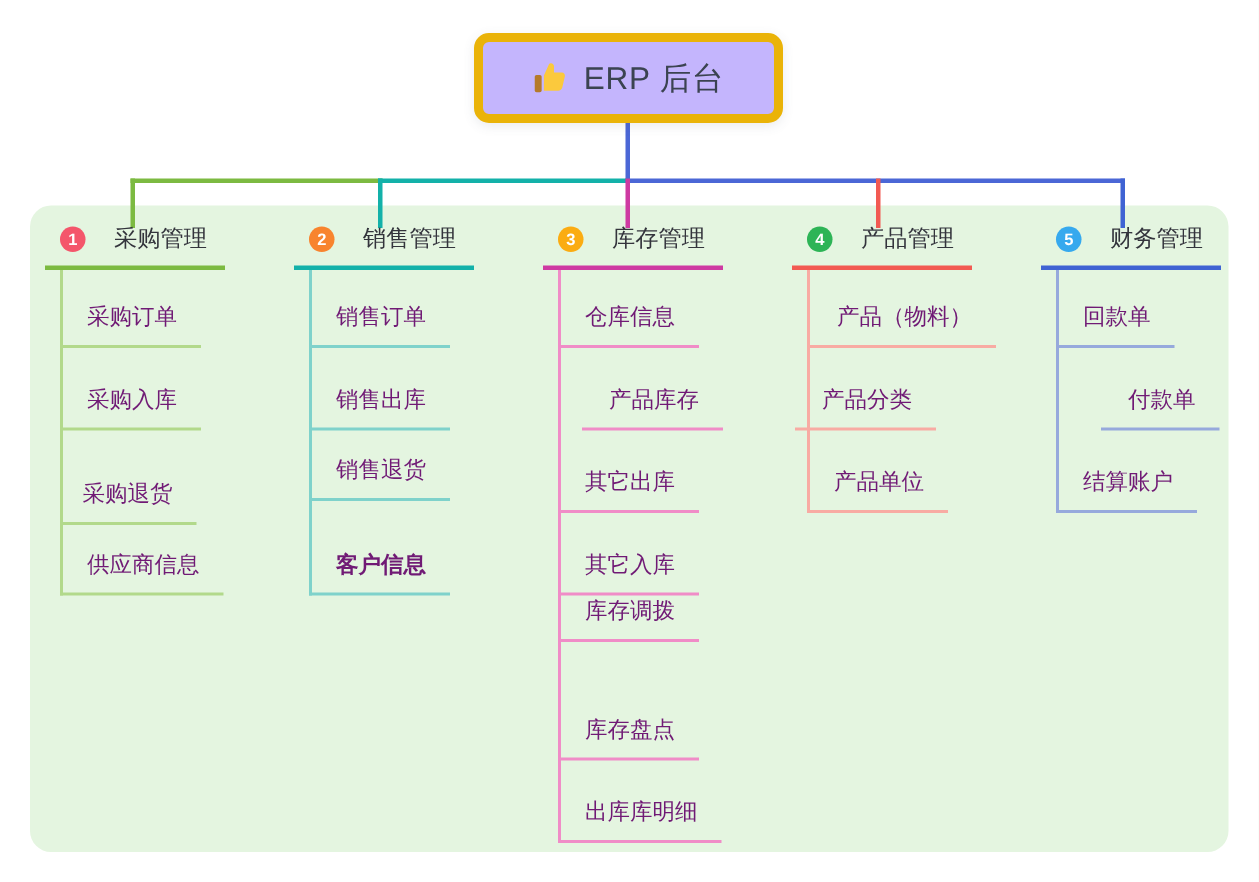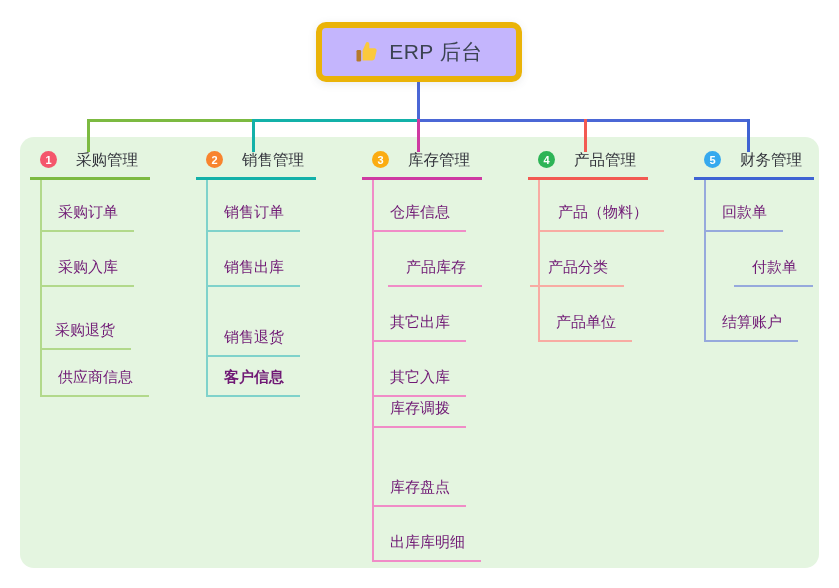--- a/index.html
+++ b/index.html
@@ -71,21 +71,21 @@
       <div class="child-node" style="left: 40px; top: 257px; border-bottom-color: rgb(178, 217, 139); text-align: center;">采购入库</div>
       <div class="child-node" style="left: 40px; top: 320px; border-bottom-color: rgb(178, 217, 139); padding-left: 15px;">采购退货</div>
       <div class="child-node" style="left: 40px; top: 367px; border-bottom-color: rgb(178, 217, 139);">供应商信息</div>
       <div class="branch-header" style="left: 196px; top: 149px; border-bottom-color: rgb(19, 177, 169);">
         <span class="branch-badge" style="background: rgb(248, 132, 46);">2</span>
         <span class="branch-label">销售管理</span>
       </div>
       <div class="child-vline" style="left: 206px; top: 180px; height: 217px; background: rgb(127, 210, 203);"></div>
       <div class="child-node" style="left: 206px; top: 202px; border-bottom-color: rgb(127, 210, 203);">销售订单</div>
       <div class="child-node" style="left: 206px; top: 257px; border-bottom-color: rgb(127, 210, 203);">销售出库</div>
-      <div class="child-node" style="left: 206px; top: 327px; border-bottom-color: rgb(127, 210, 203);">销售退货</div>
+      <div class="child-node" style="left: 206px; top: 304px; border-bottom-color: rgb(127, 210, 203);">销售退货</div>
       <div class="child-node" style="left: 206px; top: 367px; border-bottom-color: rgb(127, 210, 203); font-weight: bold;">客户信息</div>
       <div class="branch-header" style="left: 362px; top: 149px; border-bottom-color: rgb(206, 58, 162);">
         <span class="branch-badge" style="background: rgb(251, 172, 18);">3</span>
         <span class="branch-label">库存管理</span>
       </div>
       <div class="child-vline" style="left: 372px; top: 180px; height: 382px; background: rgb(240, 140, 199);"></div>
       <div class="child-node" style="left: 372px; top: 202px; border-bottom-color: rgb(240, 140, 199);">仓库信息</div>
       <div class="child-node" style="left: 372px; top: 257px; border-bottom-color: rgb(240, 140, 199); margin-left: 16px;">产品库存</div>
       <div class="child-node" style="left: 372px; top: 312px; border-bottom-color: rgb(240, 140, 199);">其它出库</div>
       <div class="child-node" style="left: 372px; top: 367px; border-bottom-color: rgb(240, 140, 199);">其它入库</div>

